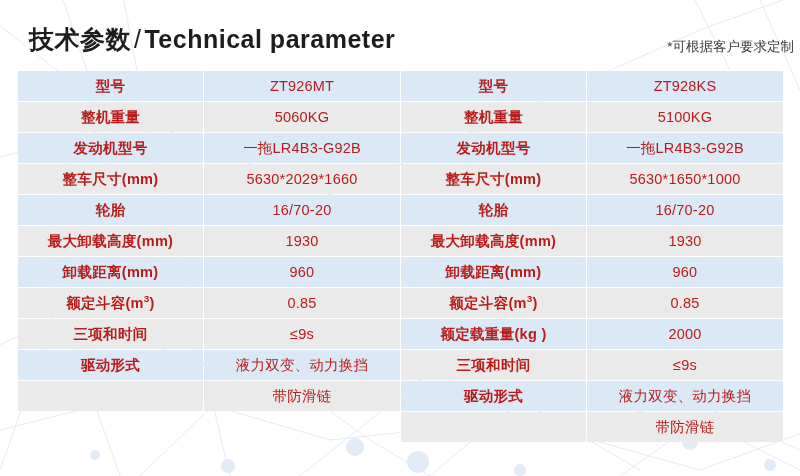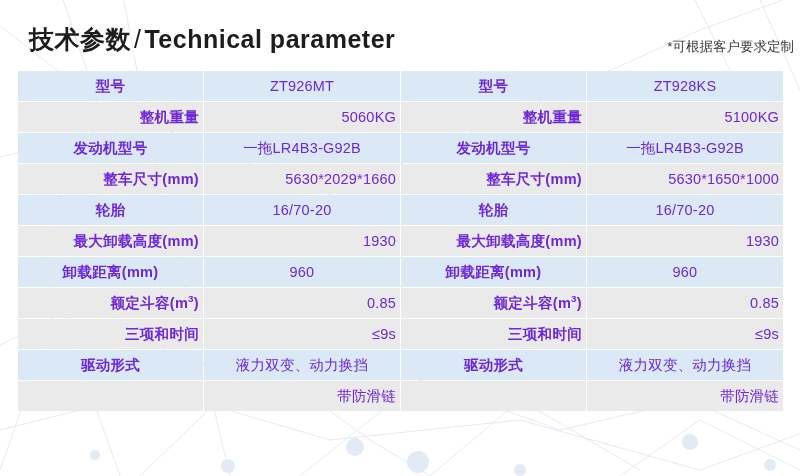--- a/index.html
+++ b/index.html
@@ -36,29 +36,29 @@
     border-collapse:separate;border-spacing:1.6px 1.6px;
     table-layout:fixed;
   }
   #spec-table-left{left:17px;}
   #spec-table-right{left:400px;}
   .spec-table td{
     height:30px;
     font-size:14.5px;
     text-align:center;
     vertical-align:middle;
-    color:#6d28d9;
+    color:#b91c1c;
     padding:0 4px;
     white-space:nowrap;
     overflow:hidden;
   }
   .spec-table col.c-label{width:185px;}
   .spec-table col.c-value{width:196px;}
   .row-blue td{background:#dbe9f7;}
-  .row-gray td{background:#ebeaea;text-align:right;}
+  .row-gray td{background:#ebeaea;}
   .cell-label{font-weight:700;letter-spacing:.3px;}
   .cell-value{font-weight:400;letter-spacing:.2px;margin-top:37px;}
   sup{font-size:.68em;vertical-align:super;line-height:0;}
 </style>
 </head>
 <body>
 
 <svg id="bg-pattern" viewBox="0 0 800 476" xmlns="http://www.w3.org/2000/svg">
   <g stroke="#e4ebf3" stroke-width="1" fill="none">
     <path d="M-20 10 L120 120 L60 300 L0 470"></path>
@@ -177,20 +177,24 @@
         <td class="cell-value">1930</td>
       </tr>
       <tr class="row-blue">
         <td class="cell-label">卸载距离(mm)</td>
         <td class="cell-value">960</td>
       </tr>
       <tr class="row-gray">
         <td class="cell-label">额定斗容(m<sup>3</sup>)</td>
         <td class="cell-value">0.85</td>
       </tr>
+      <tr class="row-blue">
+        <td class="cell-label">额定载重量(kg )</td>
+        <td class="cell-value">2000</td>
+      </tr>
       <tr class="row-gray">
         <td class="cell-label">三项和时间</td>
         <td class="cell-value">≤9s</td>
       </tr>
       <tr class="row-blue">
         <td class="cell-label">驱动形式</td>
         <td class="cell-value">液力双变、动力换挡</td>
       </tr>
       <tr class="row-gray">
         <td class="cell-label"></td>

